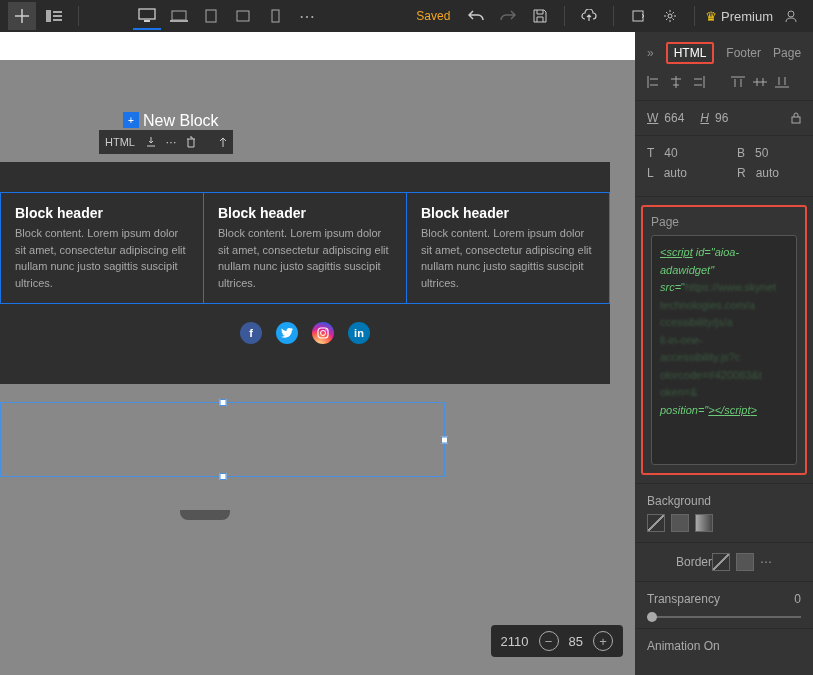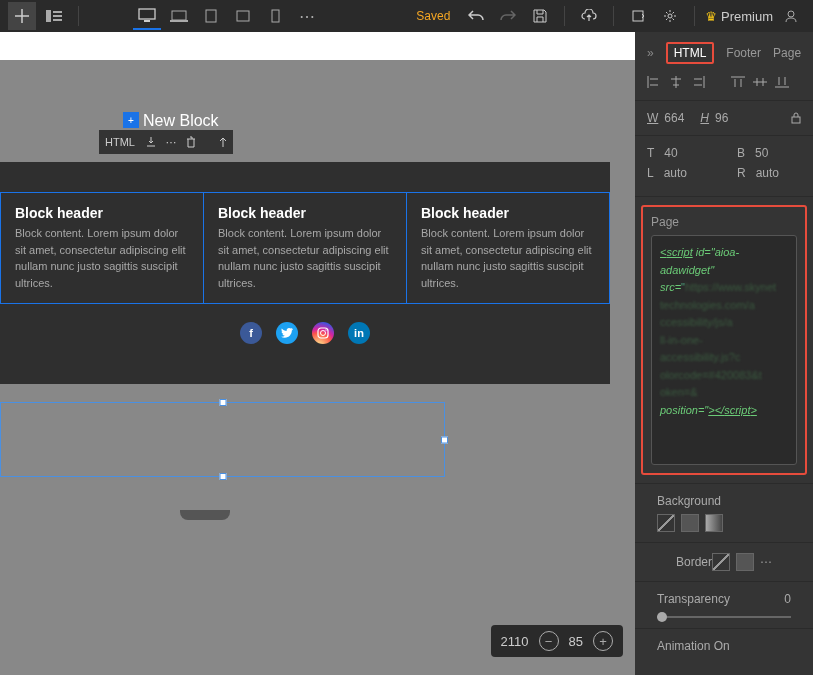--- a/index.html
+++ b/index.html
@@ -70,21 +70,21 @@
 .pos { padding: 10px 12px; border-bottom: 1px solid #2a2a2a; }
 .pos-row { display: flex; gap: 30px; margin-bottom: 6px; }
 .pos-row > div { display: flex; gap: 10px; width: 60px; }
 .code-section { border: 2px solid #e74c3c; margin: 8px 6px; padding: 8px; border-radius: 3px; }
 .code-label { margin-bottom: 6px; color: #999; }
 .code-box { background: #2a2a2a; border: 1px solid #555; border-radius: 3px; padding: 8px; font-family: monospace; font-size: 11px; line-height: 1.5; height: 230px; overflow: hidden; }
 .code-box .kw { color: #6bcb77; font-style: italic; text-decoration: underline; }
 .code-box .attr { color: #6bcb77; font-style: italic; }
 .code-box .str { color: #4a9e7a; }
 .code-box .blur { color: #3a5a3f; filter: blur(1px); }
-.bg-section, .border-section, .transp-section, .anim-section { padding: 10px 22px; border-top: 1px solid #2a2a2a; }
+.bg-section, .border-section, .transp-section, .anim-section { padding: 10px 12px; border-top: 1px solid #2a2a2a; }
 .swatches { display: flex; gap: 6px; margin-top: 6px; }
 .sw { width: 18px; height: 18px; border: 1px solid #666; }
 .sw.none { background: linear-gradient(to bottom right, transparent 45%, #999 45%, #999 55%, transparent 55%); }
 .sw.solid { background: #555; }
 .sw.grad { background: linear-gradient(to right, #aaa, #444); }
 .border-section { display: flex; align-items: center; justify-content: center; }
 .border-sw { display: flex; gap: 6px; align-items: center; }
 .dots { color: #999; cursor: pointer; }
 .slider { width: 100%; height: 2px; background: #666; margin-top: 10px; position: relative; }
 .slider-thumb { width: 10px; height: 10px; background: #aaa; border-radius: 50%; position: absolute; top: -4px; left: 0; }

